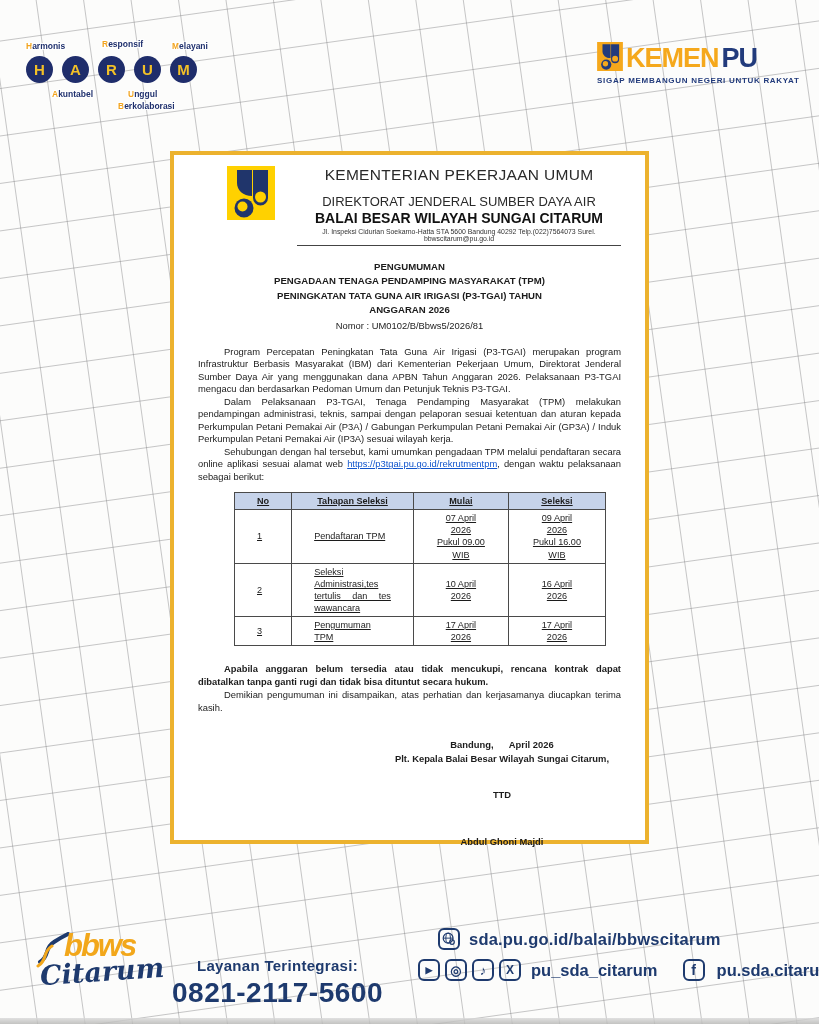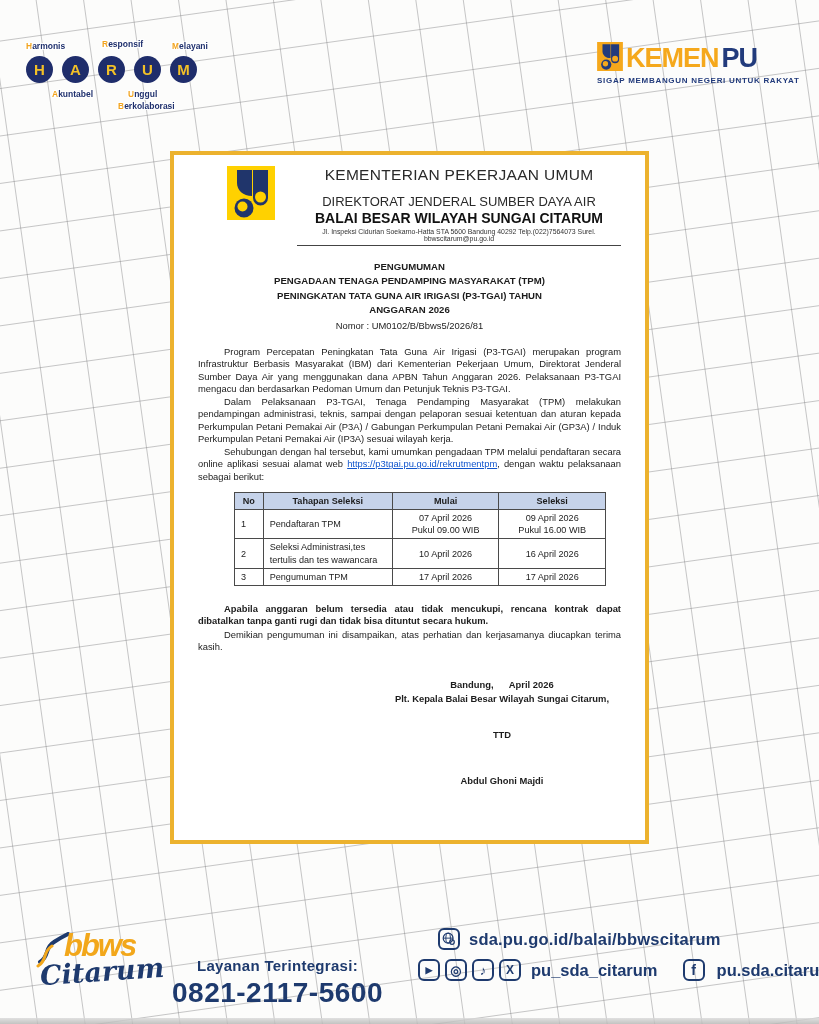--- a/index.html
+++ b/index.html
@@ -51,21 +51,21 @@
 
   .title-block { text-align:center; margin-top:14px; line-height:1.5; }
   .title-line { font-size:9.6px; font-weight:bold; }
   .title-nomor { font-size:9.4px; margin-top:1px; }
 
   .body-text { margin-top:13px; font-size:9.4px; line-height:1.33; text-align:justify; }
   .body-text p { text-indent:26px; }
   .link { color:#1155cc; text-decoration:underline; cursor:pointer; }
 
   table.schedule { border-collapse:collapse; margin:9px 0 0 36px; width:372px; font-size:9.1px; }
-  table.schedule th, table.schedule td { border:1px solid #4a4a4a; padding:2px 6px; vertical-align:middle; }
+  table.schedule th, table.schedule td { border:1px solid #4a4a4a; padding:2px 22px; vertical-align:middle;text-decoration:underline; }
   table.schedule th { background:#c6d3ea; font-weight:bold; text-align:center; }
   td.c-no { width:28px; text-align:left; padding-left:7px; }
   td.c-tahap { width:126px; white-space:pre-line; }
   td.c-date { width:104px; text-align:center; white-space:pre-line; }
 
   .para-bold { font-weight:bold; margin-top:17px; }
   .para-close { margin-top:1px; }
 
   .signature { margin-top:24px; margin-left:178px; width:252px; text-align:center;
     font-size:9.4px; font-weight:bold; line-height:1.5; }

